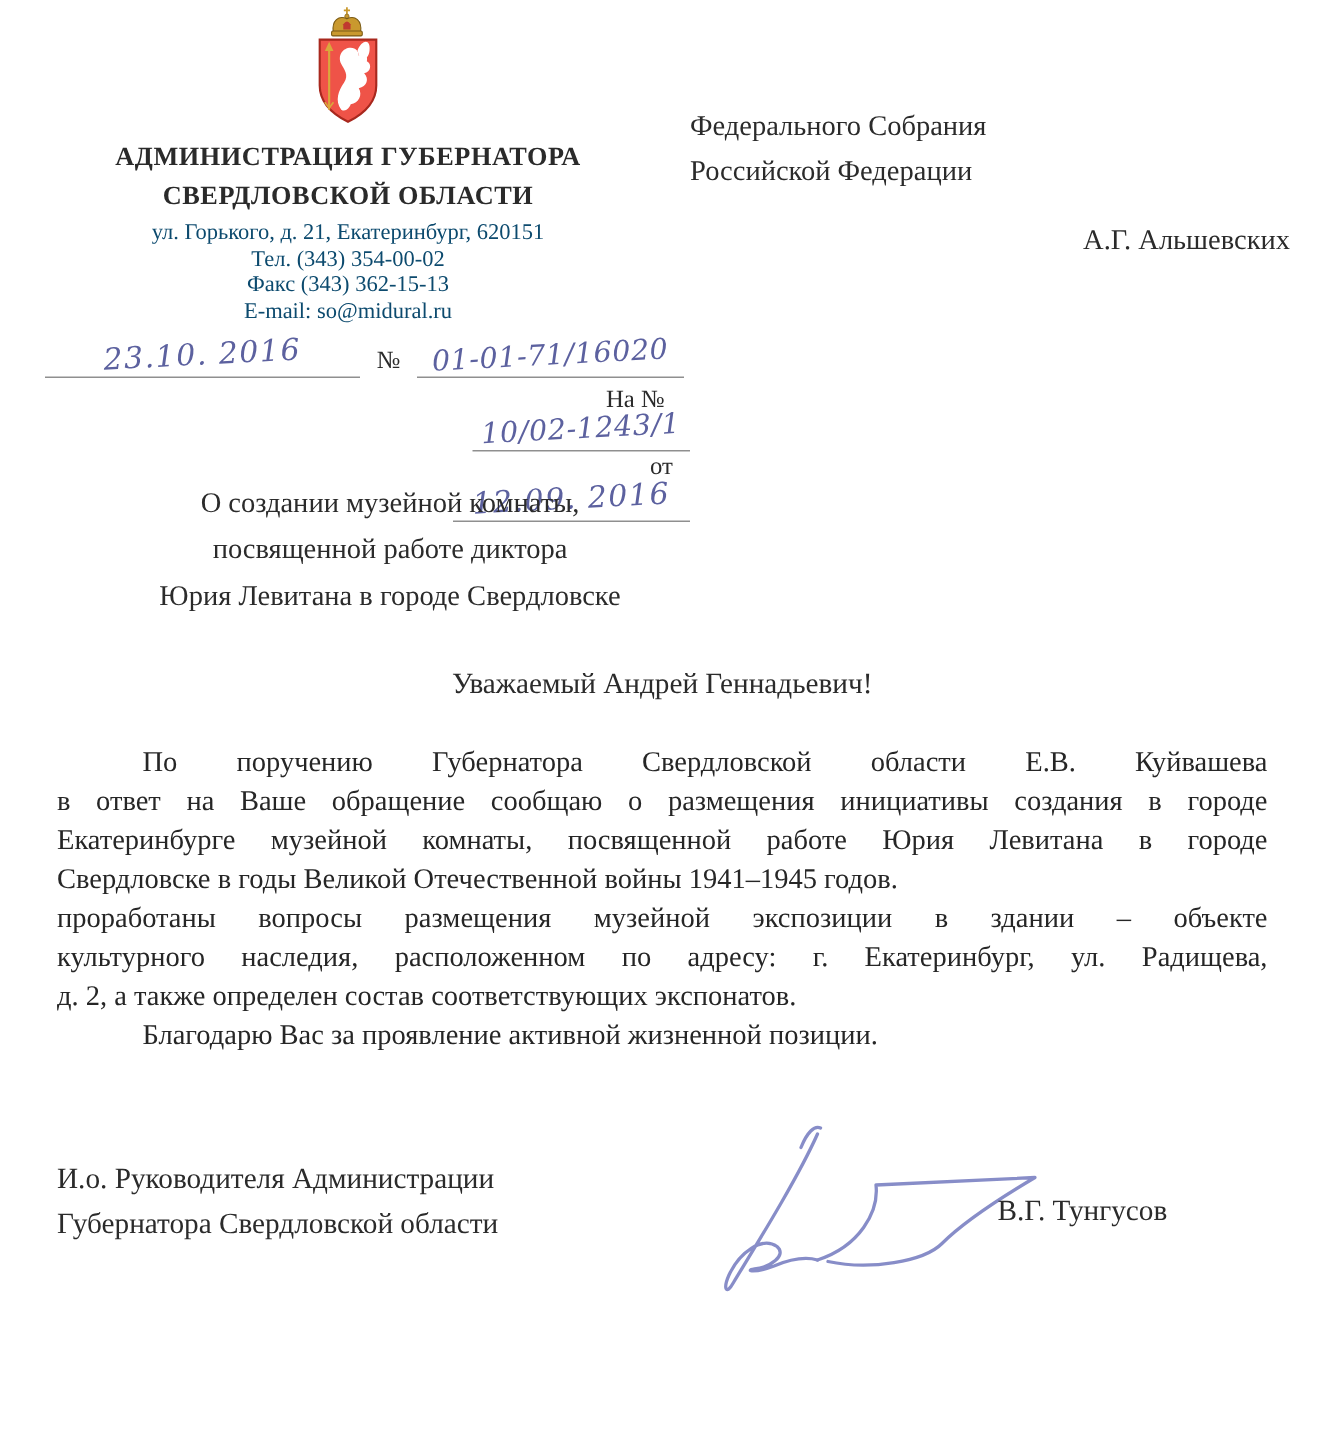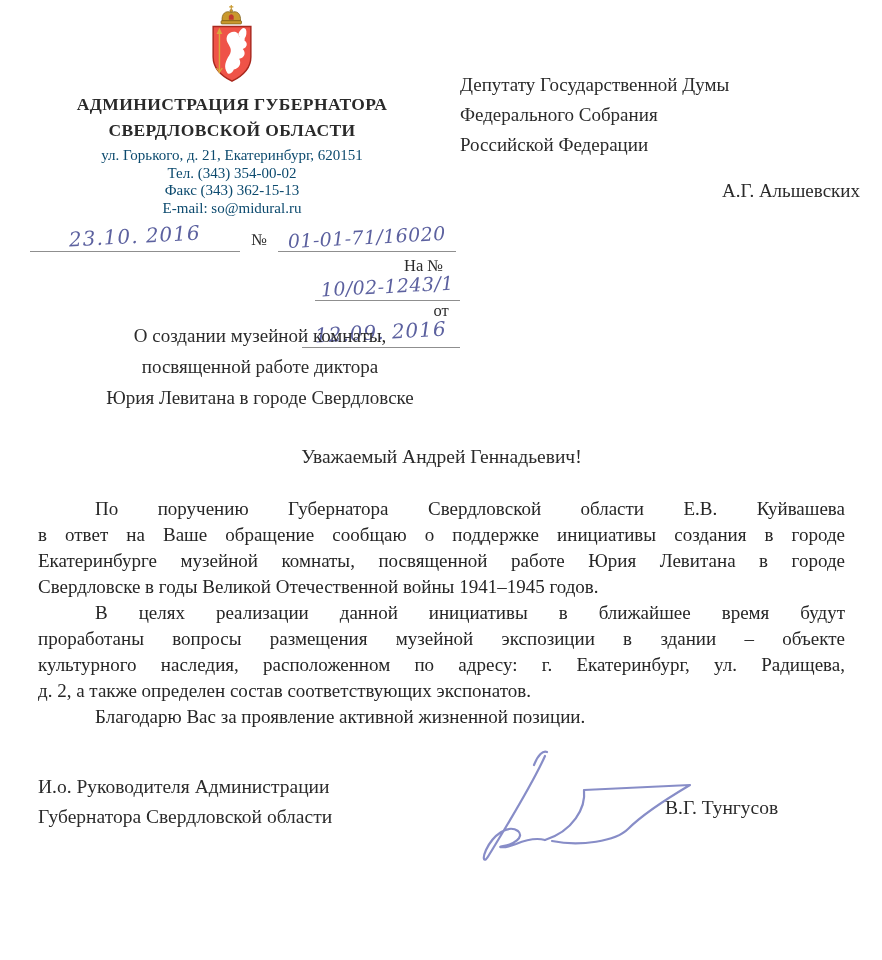--- a/index.html
+++ b/index.html
@@ -93,21 +93,20 @@
   <div class="org-line">СВЕРДЛОВСКОЙ ОБЛАСТИ</div>
   <div class="contact">
     <div>ул. Горького, д. 21, Екатеринбург, 620151</div>
     <div>Тел. (343) 354-00-02</div>
     <div>Факс (343) 362-15-13</div>
     <div>E-mail: so@midural.ru</div>
   </div>
 </div>
 
 <div class="abs recipient">
-  <div>Депутату Государственной Думы</div>
   <div>Федерального Собрания</div>
   <div>Российской Федерации</div>
   <div class="name">А.Г. Альшевских</div>
 </div>
 
 <div class="abs refblock">
   <div class="ref-row">
     <div class="hw-field" style="width:210px;">
       <span class="hw">23.10. 2016</span>
     </div>
@@ -131,24 +130,23 @@
 <div class="abs subject">
   <div>О создании музейной комнаты,</div>
   <div>посвященной работе диктора</div>
   <div>Юрия Левитана в городе Свердловске</div>
 </div>
 
 <div class="abs salutation">Уважаемый Андрей Геннадьевич!</div>
 
 <div class="abs body-text">
   <div class="bline ind">По поручению Губернатора Свердловской области Е.В. Куйвашева</div>
-  <div class="bline">в ответ на Ваше обращение сообщаю о поддержке инициативы создания в городе</div>
+  <div class="bline">в ответ на Ваше обращение сообщаю о размещения инициативы создания в городе</div>
   <div class="bline">Екатеринбурге музейной комнаты, посвященной работе Юрия Левитана в городе</div>
   <div class="bline end">Свердловске в годы Великой Отечественной войны 1941–1945 годов.</div>
-  <div class="bline ind">В целях реализации данной инициативы в ближайшее время будут</div>
   <div class="bline">проработаны вопросы размещения музейной экспозиции в здании – объекте</div>
   <div class="bline">культурного наследия, расположенном по адресу: г. Екатеринбург, ул. Радищева,</div>
   <div class="bline end">д. 2, а также определен состав соответствующих экспонатов.</div>
   <div class="bline ind end">Благодарю Вас за проявление активной жизненной позиции.</div>
 </div>
 
 <div class="abs signoff">
   <div>И.о. Руководителя Администрации</div>
   <div>Губернатора Свердловской области</div>
 </div>

